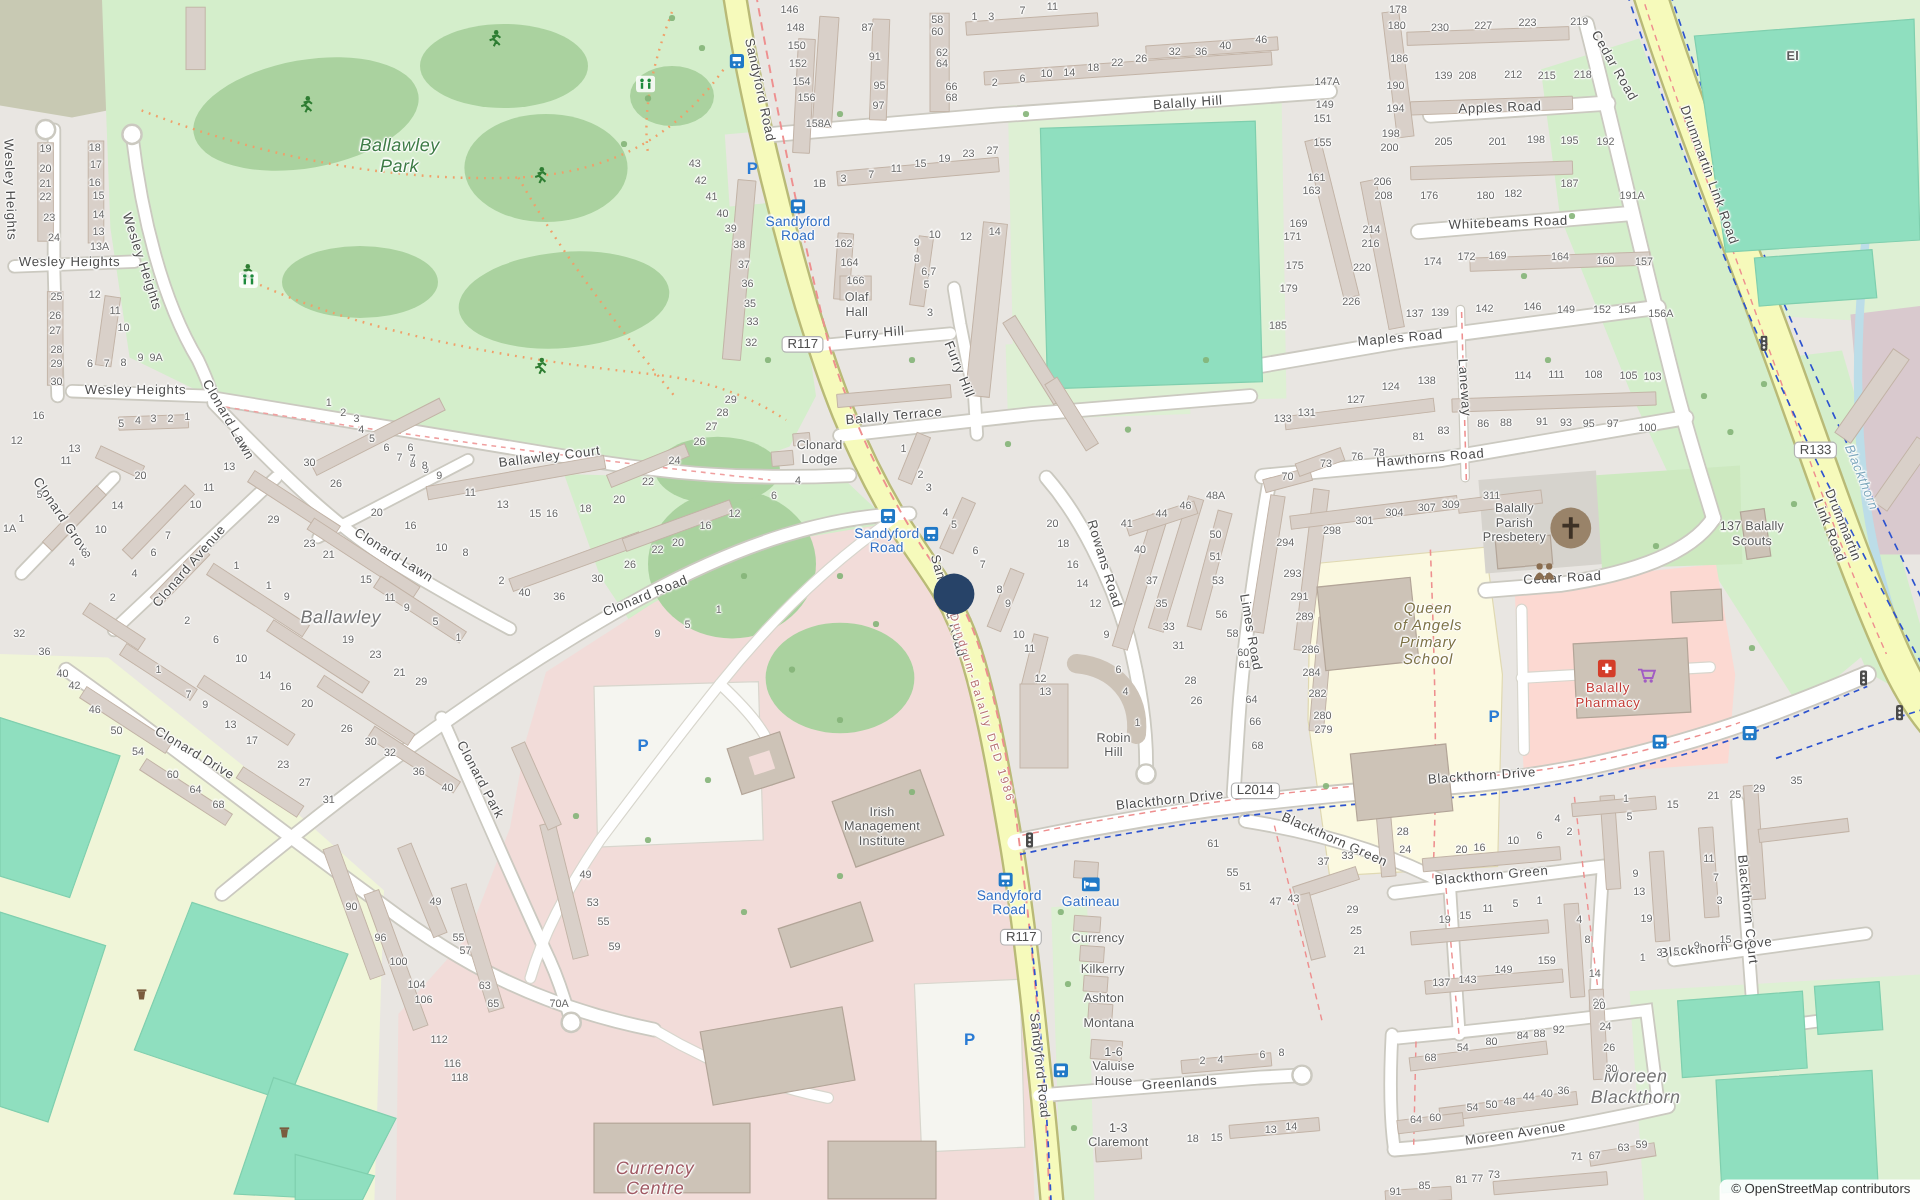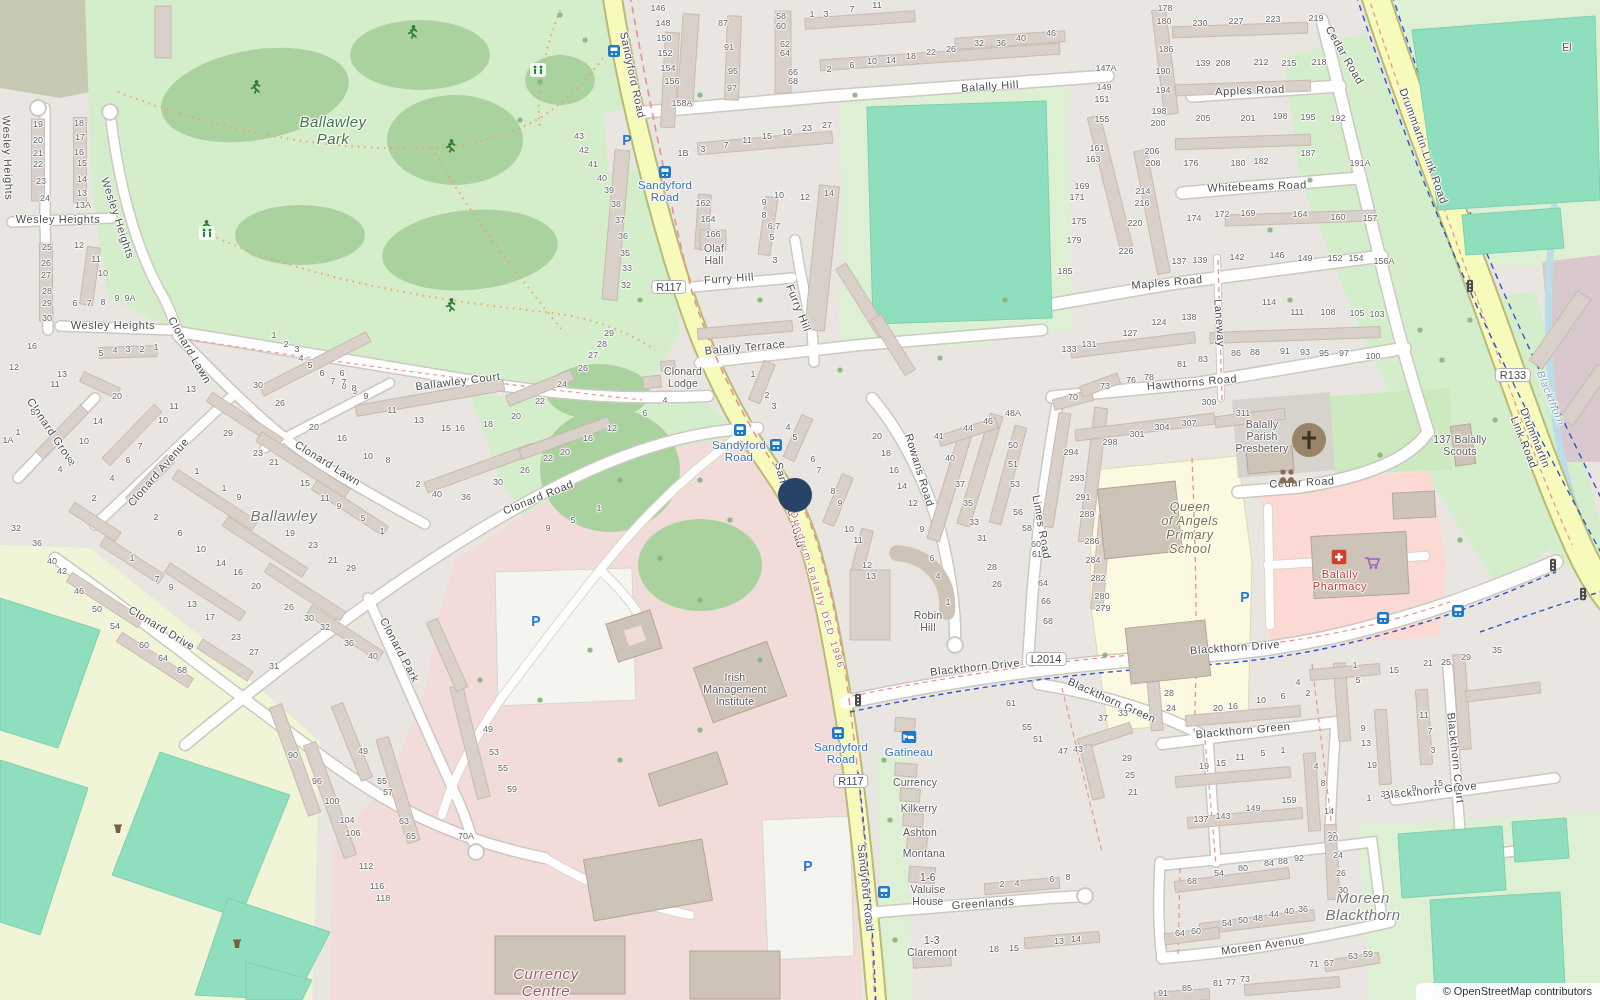--- a/index.html
+++ b/index.html
@@ -21,21 +21,21 @@
   .pharm{color:#c23b35;}
   .boundary{font-size:9.5px;color:#b87272;letter-spacing:2px;}
   .badge{position:absolute;transform:translate(-50%,-50%);background:#fff;
        border:1.5px solid #b2b2b2;border-radius:4px;padding:0 4px;
        font:11px "Liberation Sans",sans-serif;color:#4f4f4f;}
   .icon{position:absolute;transform:translate(-50%,-50%);pointer-events:none;line-height:0;}
   .pic{color:#2a7bd4;font:bold 14px "Liberation Sans",sans-serif;line-height:1;}
   #marker{position:absolute;width:34px;height:34px;border-radius:50%;
        transform:translate(-50%,-50%);}
   #attr{position:absolute;right:0;bottom:0;background:rgba(255,255,255,.92);
-       border-top-left-radius:6px;padding:2px 8px 3px 27px;
+       border-top-left-radius:6px;padding:2px 8px 3px 10px;
        font:11px "Liberation Sans",sans-serif;color:#333;}
 </style>
 </head>
 <body>
 
 <div id="map">
   <svg id="base" width="1600" height="1000">
       <rect x="0" y="0" width="1600" height="1000" fill="#e9e6e2"></rect>
       <polygon points="0,0 190,0 182,48 150,80 60,98 0,88" fill="#c8c9b3" stroke="none" stroke-width="0"></polygon>
       <polygon points="85,0 612,0 625,80 650,180 670,260 680,330 658,372 598,394 470,376 300,350 178,332 108,298 92,190" fill="#d4eecb" stroke="none" stroke-width="0"></polygon>
@@ -395,21 +395,21 @@
       <span class="lbl suburb" style="left: 284px; top: 515px; --r: 0deg;">Ballawley</span>
       <span class="lbl suburb" style="left: 1363px; top: 906px; --r: 0deg;">Moreen
 Blackthorn</span>
       <span class="lbl industrial" style="left: 546px; top: 982px; --r: 0deg;">Currency
 Centre</span>
       <span class="lbl school-lbl" style="left: 1190px; top: 528px; --r: 0deg;">Queen
 of Angels
 Primary
 School</span>
       <span class="lbl stream-lbl" style="left: 1551px; top: 398px; --r: 68deg;">Blackthorn</span>
-      <span class="lbl poi" style="left: 1567px; top: 47px; --r: 0deg;">El</span>
+      <span class="lbl poi" style="left: 1494px; top: 47px; font-weight: bold; --r: 0deg;">El</span>
       <span class="lbl poi" style="left: 683px; top: 377px; --r: 0deg;">Clonard
 Lodge</span>
       <span class="lbl poi" style="left: 714px; top: 254px; --r: 0deg;">Olaf
 Hall</span>
       <span class="lbl poi" style="left: 928px; top: 621px; --r: 0deg;">Robin
 Hill</span>
       <span class="lbl poi" style="left: 1262px; top: 436px; --r: 0deg;">Balally
 Parish
 Presbetery</span>
       <span class="lbl poi" style="left: 1460px; top: 445px; --r: 0deg;">137 Balally
@@ -678,21 +678,21 @@
       <span class="lbl num" style="left: 1018px; top: 512px;">56</span>
       <span class="lbl num" style="left: 982px; top: 538px;">31</span>
       <span class="lbl num" style="left: 1027px; top: 528px;">58</span>
       <span class="lbl num" style="left: 992px; top: 567px;">28</span>
       <span class="lbl num" style="left: 997px; top: 584px;">26</span>
       <span class="lbl num" style="left: 1071px; top: 452px;">294</span>
       <span class="lbl num" style="left: 1110px; top: 442px;">298</span>
       <span class="lbl num" style="left: 1137px; top: 434px;">301</span>
       <span class="lbl num" style="left: 1162px; top: 427px;">304</span>
       <span class="lbl num" style="left: 1189px; top: 423px;">307</span>
-      <span class="lbl num" style="left: 1209px; top: 402px;">309</span>
+      <span class="lbl num" style="left: 1209px; top: 420px;">309</span>
       <span class="lbl num" style="left: 1243px; top: 413px;">311</span>
       <span class="lbl num" style="left: 1077px; top: 478px;">293</span>
       <span class="lbl num" style="left: 1083px; top: 497px;">291</span>
       <span class="lbl num" style="left: 1087px; top: 514px;">289</span>
       <span class="lbl num" style="left: 1092px; top: 541px;">286</span>
       <span class="lbl num" style="left: 1093px; top: 560px;">284</span>
       <span class="lbl num" style="left: 1098px; top: 578px;">282</span>
       <span class="lbl num" style="left: 1102px; top: 596px;">280</span>
       <span class="lbl num" style="left: 1103px; top: 608px;">279</span>
       <span class="lbl num" style="left: 1043px; top: 583px;">64</span>
@@ -710,21 +710,21 @@
       <span class="lbl num" style="left: 1255px; top: 352px;">88</span>
       <span class="lbl num" style="left: 1285px; top: 351px;">91</span>
       <span class="lbl num" style="left: 1305px; top: 352px;">93</span>
       <span class="lbl num" style="left: 1324px; top: 353px;">95</span>
       <span class="lbl num" style="left: 1344px; top: 353px;">97</span>
       <span class="lbl num" style="left: 1373px; top: 356px;">100</span>
       <span class="lbl num" style="left: 1377px; top: 314px;">103</span>
       <span class="lbl num" style="left: 1357px; top: 313px;">105</span>
       <span class="lbl num" style="left: 1328px; top: 312px;">108</span>
       <span class="lbl num" style="left: 1297px; top: 312px;">111</span>
-      <span class="lbl num" style="left: 1269px; top: 302px;">114</span>
+      <span class="lbl num" style="left: 1269px; top: 313px;">114</span>
       <span class="lbl num" style="left: 1189px; top: 317px;">138</span>
       <span class="lbl num" style="left: 1159px; top: 322px;">124</span>
       <span class="lbl num" style="left: 1130px; top: 333px;">127</span>
       <span class="lbl num" style="left: 1089px; top: 344px;">131</span>
       <span class="lbl num" style="left: 1069px; top: 349px;">133</span>
       <span class="lbl num" style="left: 1179px; top: 261px;">137</span>
       <span class="lbl num" style="left: 1200px; top: 260px;">139</span>
       <span class="lbl num" style="left: 1237px; top: 257px;">142</span>
       <span class="lbl num" style="left: 1277px; top: 255px;">146</span>
       <span class="lbl num" style="left: 1305px; top: 258px;">149</span>

